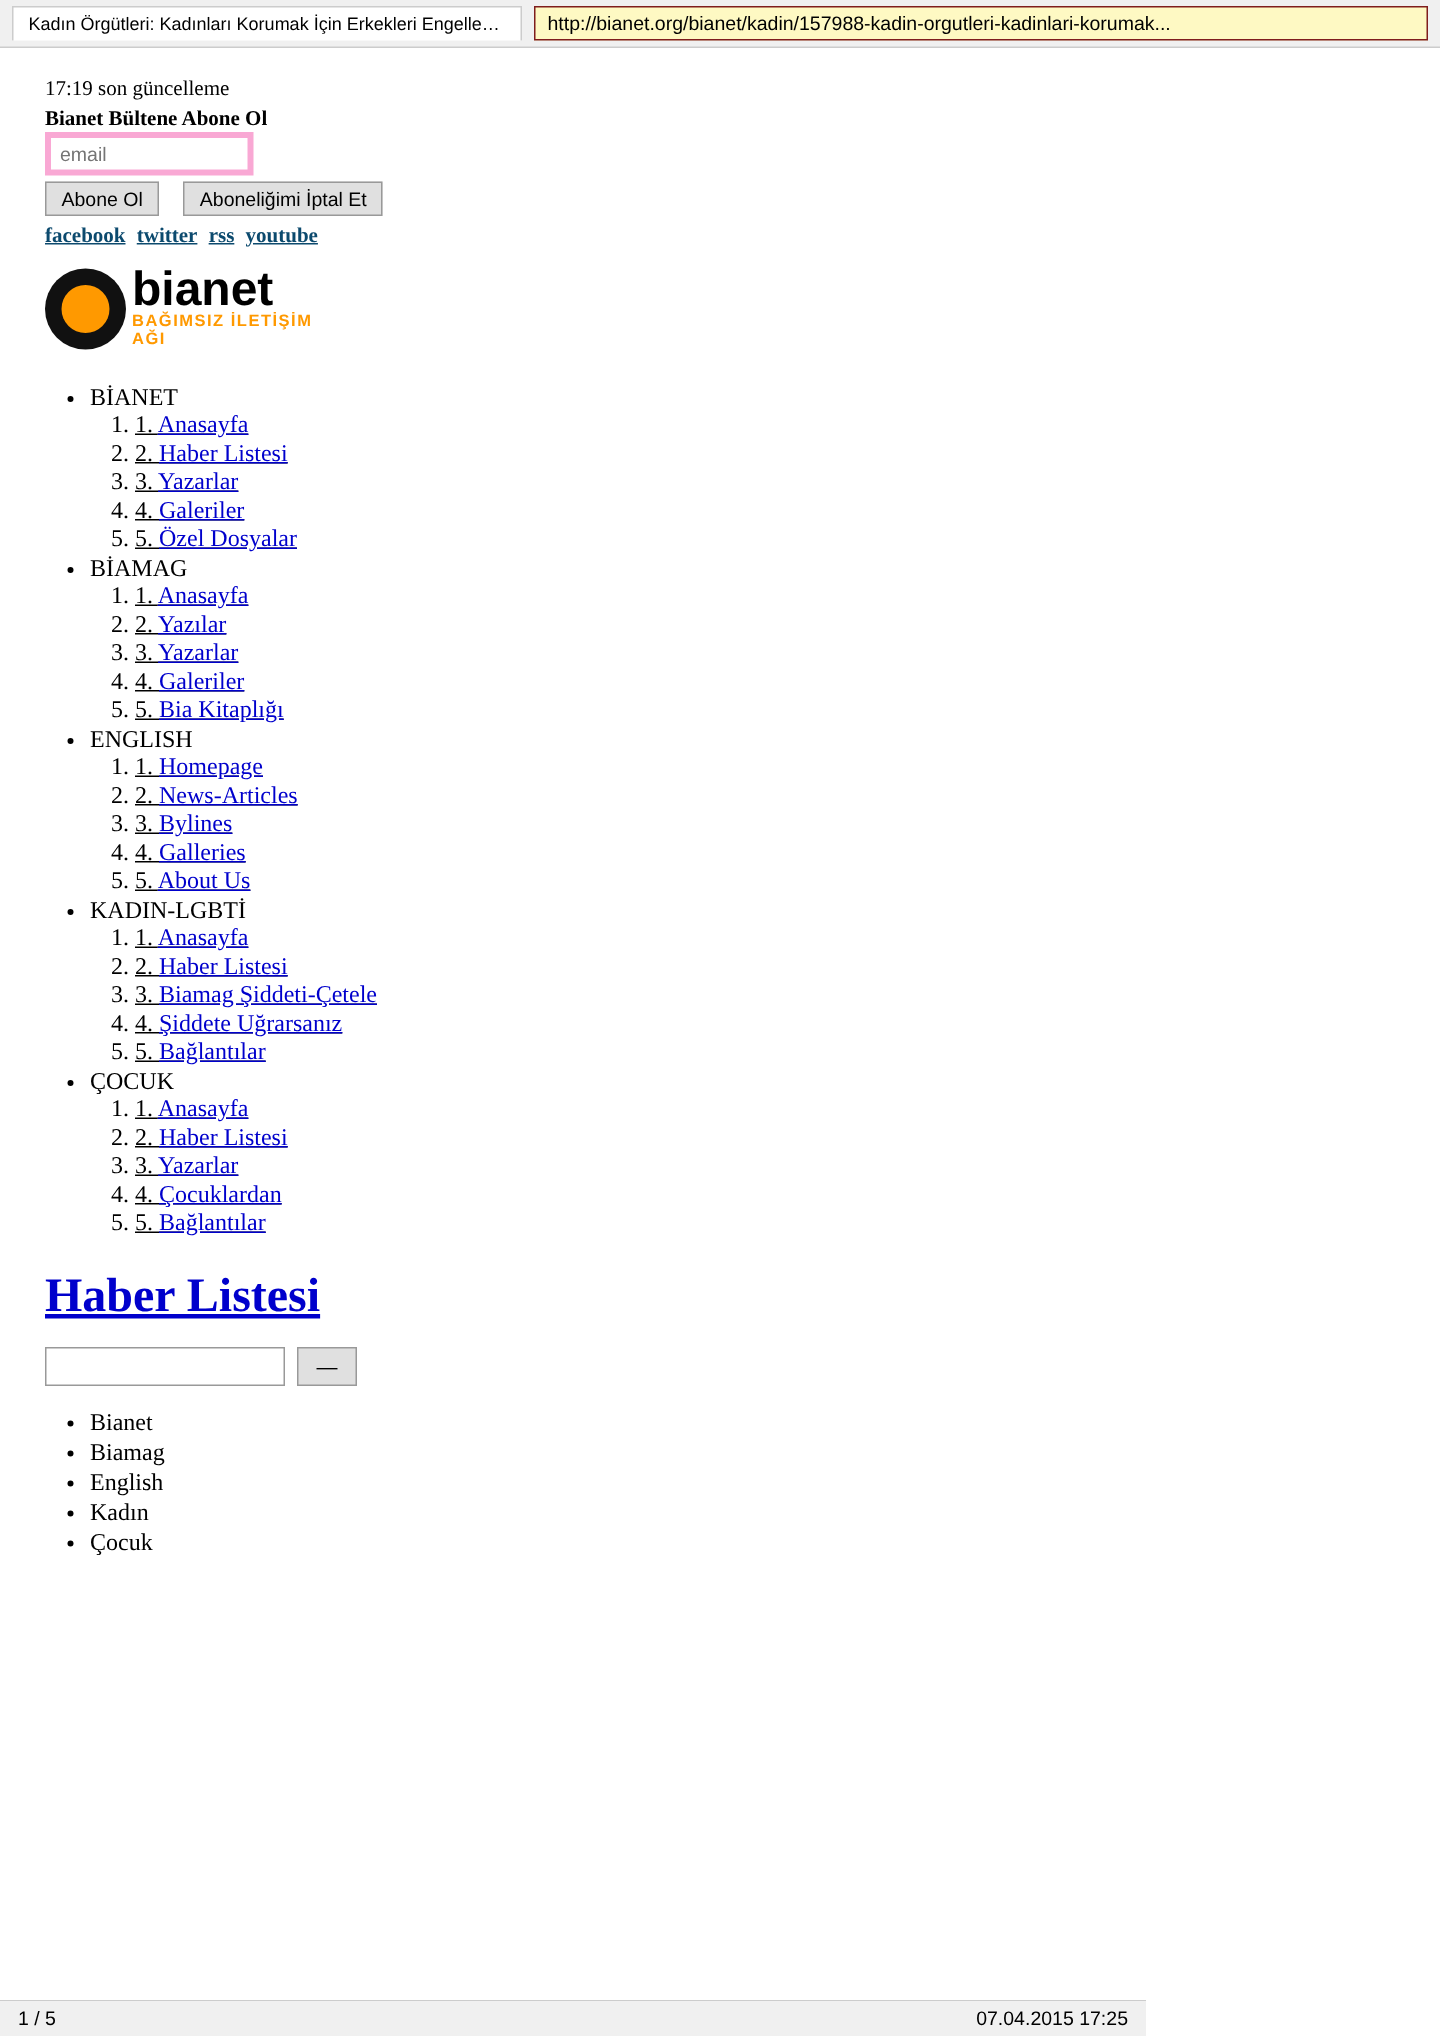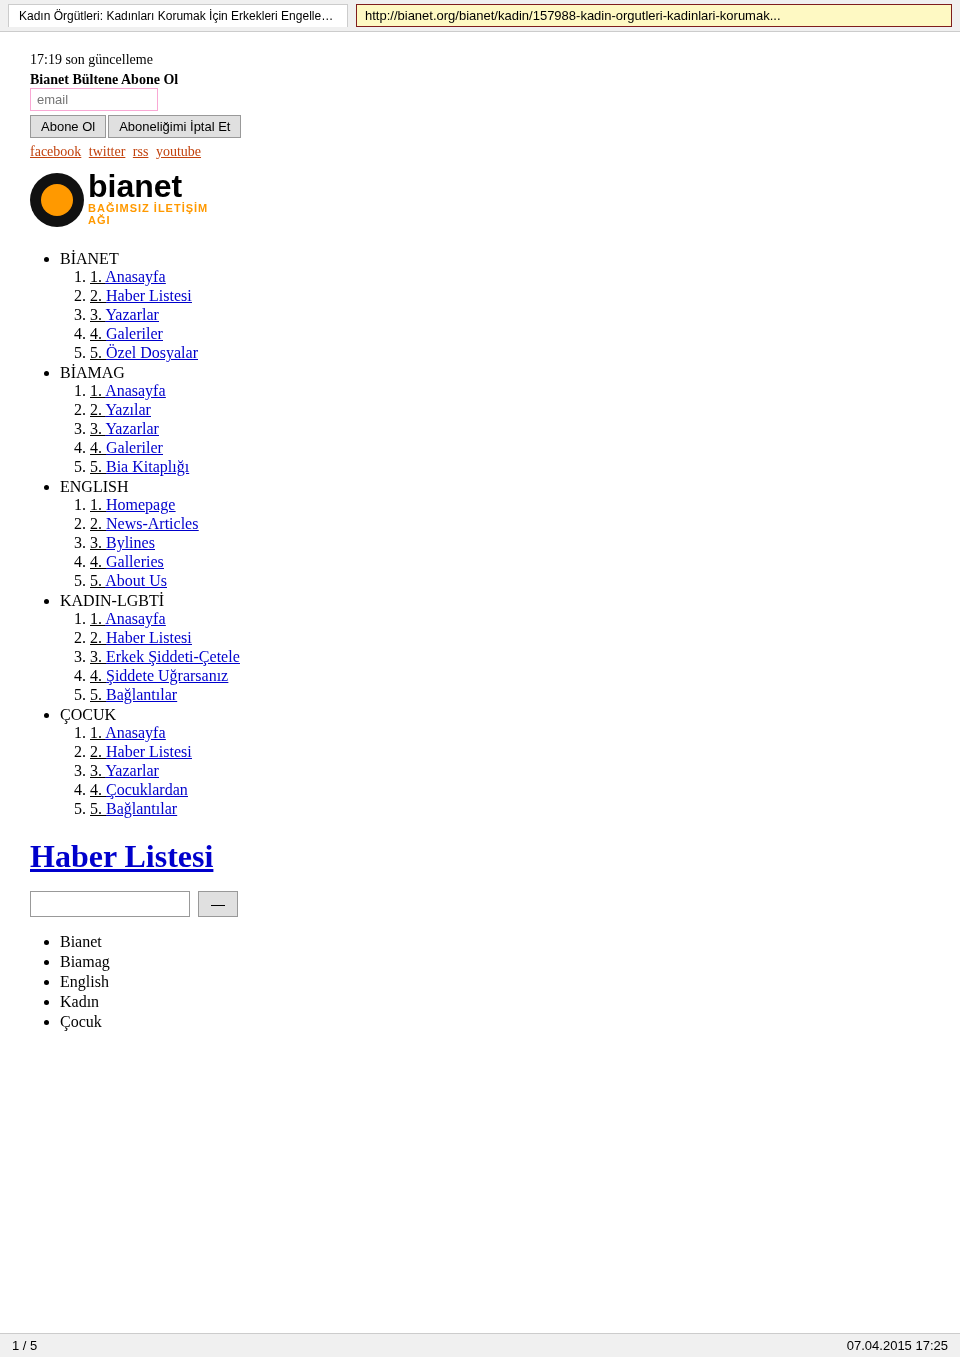--- a/index.html
+++ b/index.html
@@ -54,48 +54,49 @@
       margin-bottom: 4px;
     }
 
     .subscription-section {
     }
     .subscription-section .label {
       font-size: 14px;
       font-weight: bold;
     }
     .email-input {
-      border: 1px solid #f9a8d4;
+      border: 4px solid #f9a8d4;
       padding: 3px 6px;
       font-size: 13px;
-      width: 128px;
+      width: 139px;
       display: block;
       margin-bottom: 4px;
     }
     .btn-row {
       display: flex;
-      gap: 2px;
+      gap: 16px;
       margin-bottom: 6px;
     }
     .btn {
       background: #e0e0e0;
       border: 1px solid #999;
       padding: 3px 10px;
       font-size: 13px;
       cursor: pointer;
     }
 
     .social-links {
       font-size: 14px;
       margin-bottom: 10px;
     }
     .social-links a {
-      color: #c2410c;
+      color: #0c4a6e;
       text-decoration: underline;
       margin-right: 4px;
+      font-weight: bold;
     }
 
     .logo-area {
       margin-bottom: 16px;
     }
     .logo-box {
       display: inline-block;
       position: relative;
       width: 200px;
       height: 60px;
@@ -209,21 +210,21 @@
     .filter-list li {
       font-size: 16px;
       margin-bottom: 2px;
     }
 
     
     .footer-bar {
       position: fixed;
       bottom: 0;
       left: 0;
-      width: 960px;
+      width: 764px;
       background: #f0f0f0;
       border-top: 1px solid #ccc;
       display: flex;
       justify-content: space-between;
       padding: 4px 12px;
       font-family: Arial, sans-serif;
       font-size: 13px;
     }
   </style>
 </head>
@@ -300,21 +301,21 @@
           <li>4. <a href="#">Galleries</a></li>
           <li>5. <a href="#">About Us</a></li>
         </ul>
       </li>
 
       <li>
         <span class="section-title">KADIN-LGBTİ</span>
         <ul>
           <li>1. <a href="#">Anasayfa</a></li>
           <li>2. <a href="#">Haber Listesi</a></li>
-          <li>3. <a href="#">Erkek Şiddeti-Çetele</a></li>
+          <li>3. <a href="#">Biamag Şiddeti-Çetele</a></li>
           <li>4. <a href="#">Şiddete Uğrarsanız</a></li>
           <li>5. <a href="#">Bağlantılar</a></li>
         </ul>
       </li>
 
       <li>
         <span class="section-title">ÇOCUK</span>
         <ul>
           <li>1. <a href="#">Anasayfa</a></li>
           <li>2. <a href="#">Haber Listesi</a></li>

